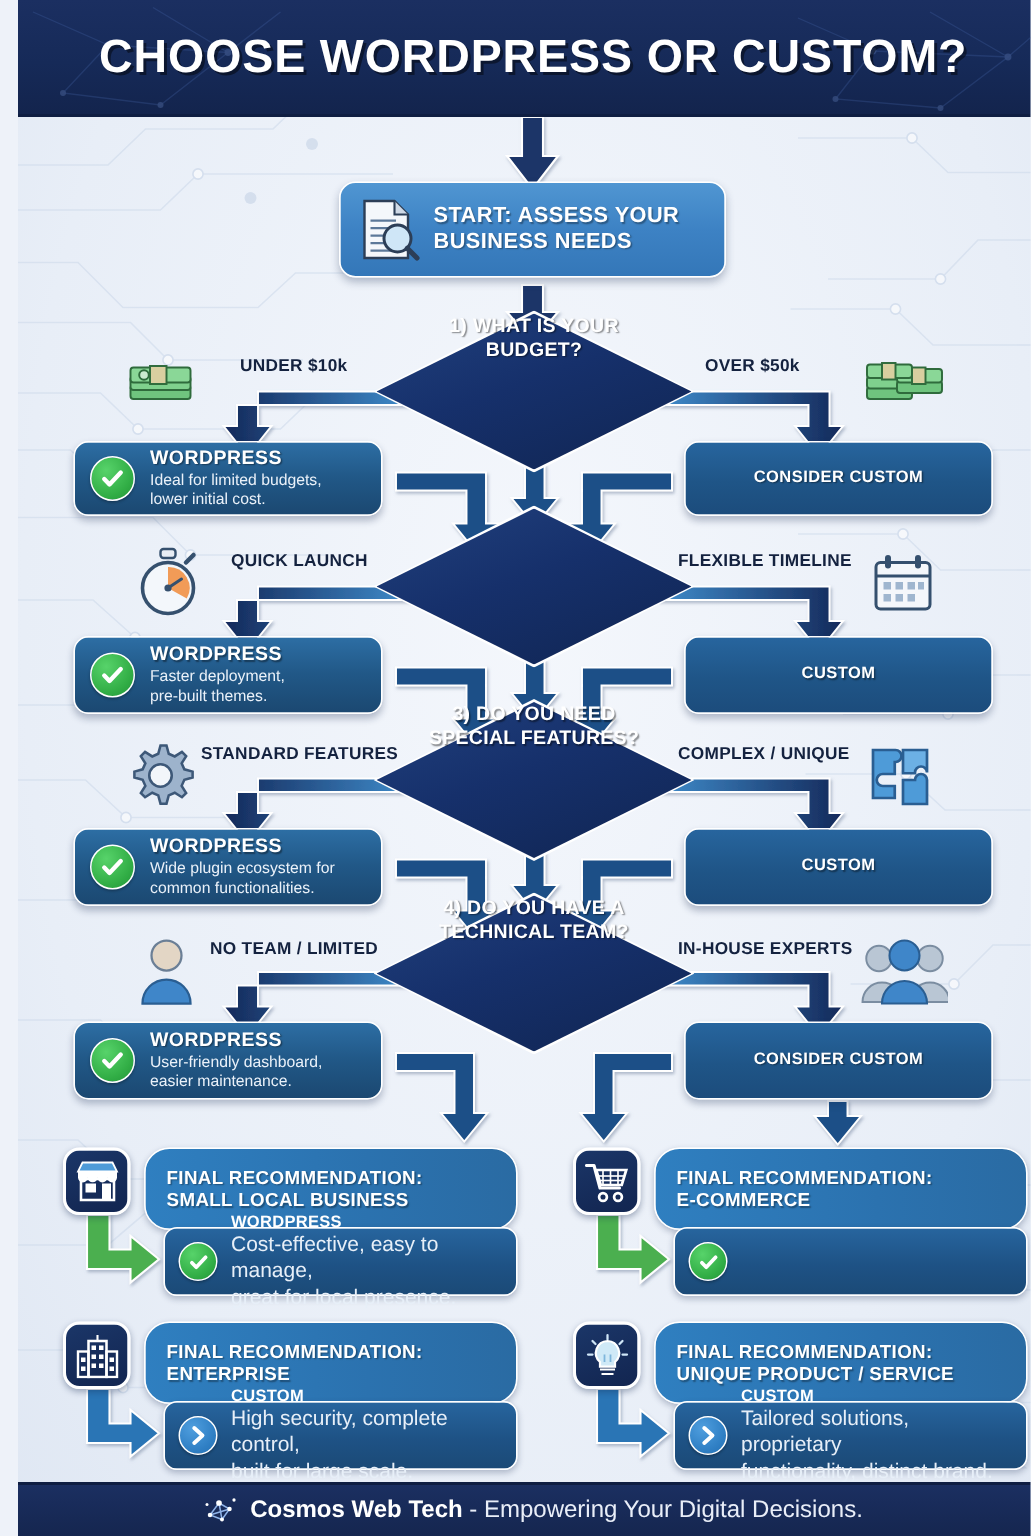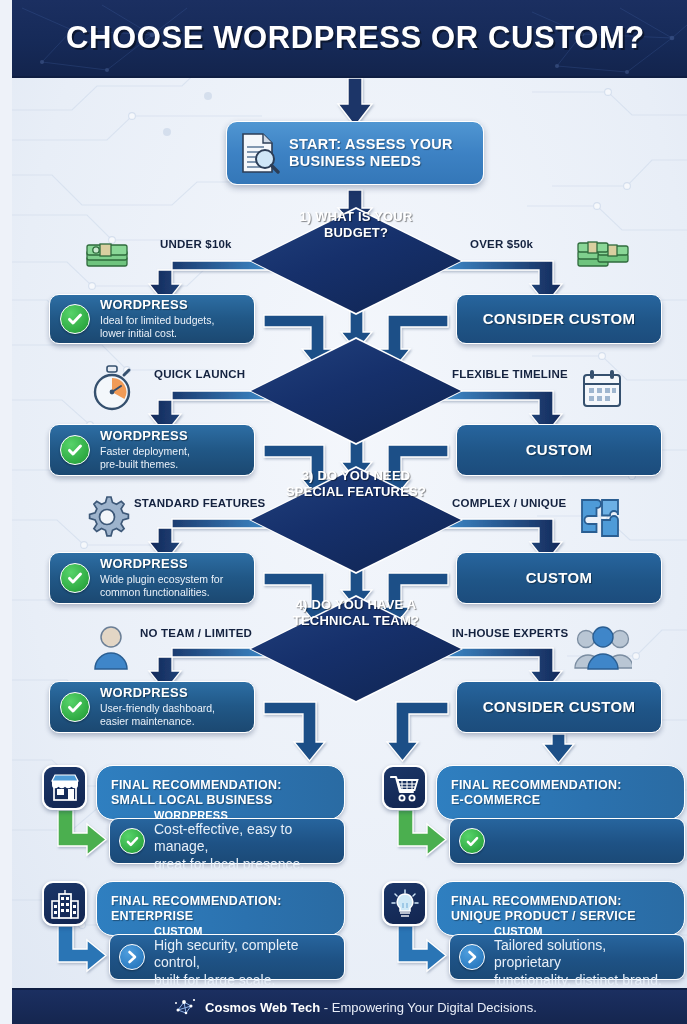--- a/index.html
+++ b/index.html
@@ -43,21 +43,21 @@
   }
 
   
   .footer {
     position:absolute; bottom:0; left:0; width:687px; height:36px;
     background:linear-gradient(180deg,#1b2f61 0%,#15264f 100%);
     z-index:6;
     display:flex; align-items:center; justify-content:center; gap:7px;
     border-top:2px solid #0f1e42;
   }
-  .footer-text { color:#e9eef8; font-size:13px; }
+  .footer-text { color:#e9eef8; font-size:16px; }
   .footer-text b { color:#ffffff; font-weight:bold; }
 
   
   .flow { position:absolute; inset:0; z-index:3; }
   .flow svg { position:absolute; left:0; top:0; }
 
   
   .node { position:absolute; z-index:4; }
 
   .startbox {
@@ -115,21 +115,21 @@
     justify-content:center;
   }
   .resultbox .title {
     color:#ffffff; font-size:13px; font-weight:bold; letter-spacing:.3px;
     text-shadow:1px 1px 1px rgba(0,0,0,.4);
     line-height:1.2;
   }
   .resultbox .desc {
     color:#eaf1f9; font-size:10.5px; line-height:1.28; margin-top:1px;
   }
-  .resultbox.plain .title { font-size:15px;text-align:center; }
+  .resultbox.plain .title { font-size:11px;text-align:center; }
 
   .chk {
     width:30px; height:30px; border-radius:50%;
     background:radial-gradient(circle at 35% 30%,#57d36a 0%,#31ad45 65%,#229338 100%);
     border:1.5px solid #ffffff;
     flex:0 0 30px;
     display:flex; align-items:center; justify-content:center;
     box-shadow:0 1px 2px rgba(0,0,0,.3);
   }
   .arrowcirc {

